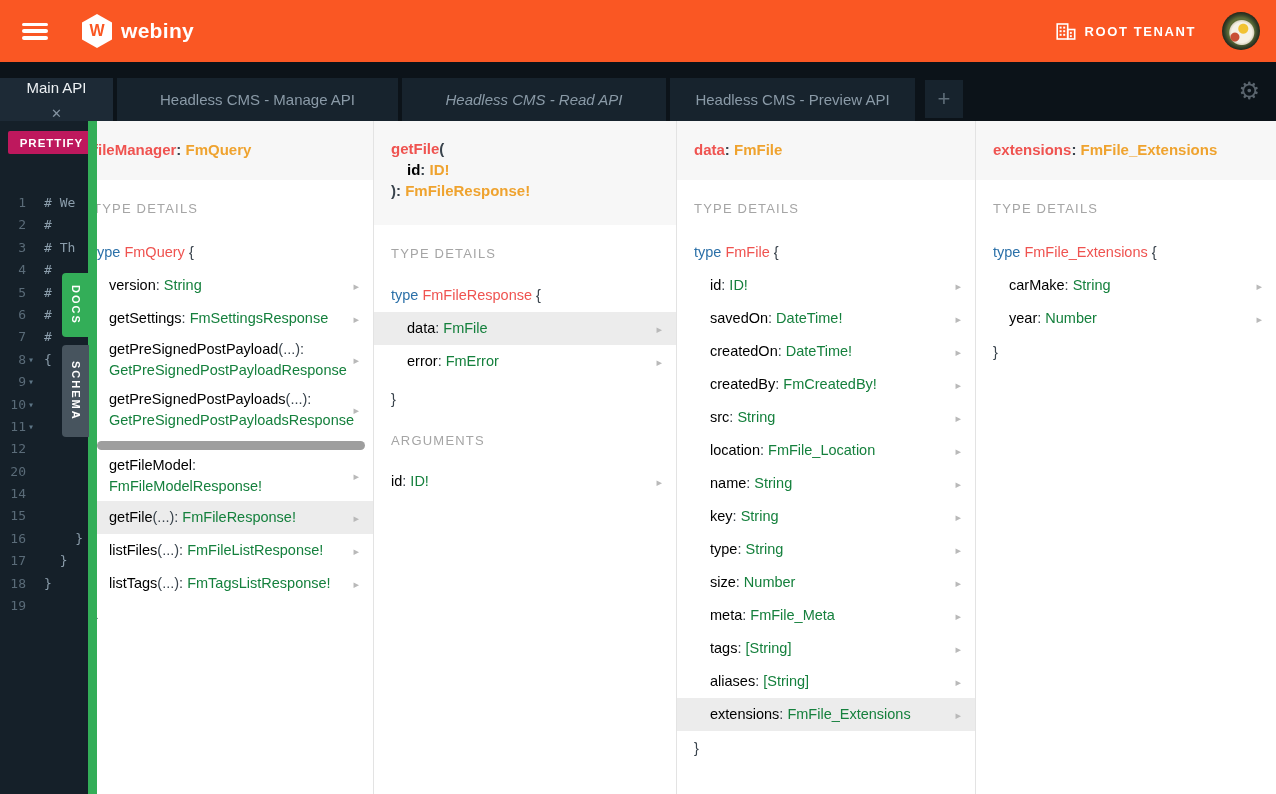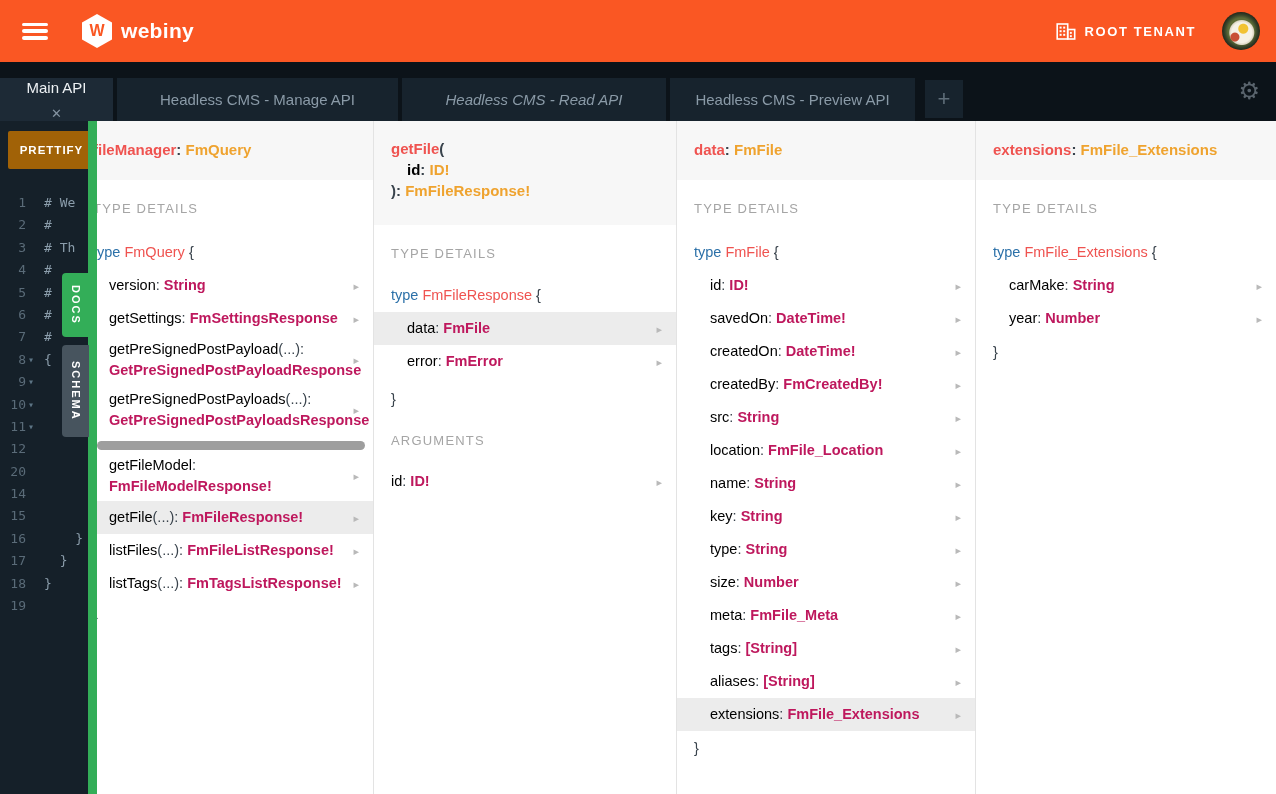--- a/index.html
+++ b/index.html
@@ -42,22 +42,22 @@
   .tab.t3 { width:264px;font-style:italic; }
   .tab.t4 { width:245px; }
   .tab .x { color:#8594a2; font-size:13px; cursor:pointer; }
   .addtab { width:38px; height:38px; background:#17232d; color:#5f6e79; font-size:22px;
     display:flex; align-items:center; justify-content:center; margin:0 0 3px 6px; cursor:pointer; }
   .gear { position:absolute; right:16px; top:17px; font-size:24px; color:#5a646d;
     cursor:pointer; line-height:1; }
 
   
   .editor { position:absolute; left:0; top:121px; width:1276px; height:673px; background:#152029; }
-  .prettify { position:absolute; left:8px; top:10px; width:87px; height:38px;
-    background:#a16207; border:none; border-radius:2px; color:#fff; font-size:11.5px;
+  .prettify { position:absolute; left:8px; top:10px; width:87px; height:23px;
+    background:#be185d; border:none; border-radius:2px; color:#fff; font-size:11.5px;
     font-weight:bold; letter-spacing:1px; font-family:"Liberation Sans", sans-serif; cursor:pointer; }
   .lines { position:absolute; left:0; top:71px; width:88px; }
   .cl { position:relative; height:22.4px; line-height:22.4px;
     font-family:"DejaVu Sans Mono", monospace; font-size:13px; }
   .cl .ln { position:absolute; left:0; top:0; width:26px; text-align:right; color:#5a6b78; }
   .cl .fold { position:absolute; left:28px; top:0; color:#5d7585; font-size:10px; cursor:pointer; }
   .cl .ct { position:absolute; left:44px; top:0; color:#8b9dab; white-space:pre; }
 
   
   .docs { position:absolute; left:88px; top:121px; width:1188px; height:673px; z-index:5; }
@@ -81,21 +81,21 @@
   .colhead { background:#f7f7f7; font-size:15px; font-weight:600; }
   .ch1 { height:59px; padding:20px 0 0 17px; white-space:nowrap; }
   .ch2 { height:104px; padding-top:17px; }
   .hline { height:21px; line-height:21px; padding-left:17px; white-space:nowrap; }
   .hline.ind { padding-left:33px; }
   .hname { color:#ef5350; }
   .hsep { color:#39434c; }
   .htype { color:#efa32f; }
   .fn { color:#000000; }
   .sep { color:#39434c; }
-  .ft { color:#be185d;font-weight:bold; }
+  .ft { color:#15803d; }
 
   .sect { margin-top:21px; height:16px; line-height:16px; padding-left:17px;
     color:#a5a5a5; font-size:13px; letter-spacing:1.2px; white-space:nowrap; }
   .sect.args { margin-top:25px; }
   .decl { margin-top:26px; height:18px; line-height:18px; padding-left:17px;
     font-size:14.5px; white-space:nowrap; }
   .decl.d2 { margin-top:24px; }
   .kw { color:#2b70a8; }
   .tn { color:#ef5350; }
   .br { color:#39434c; }

